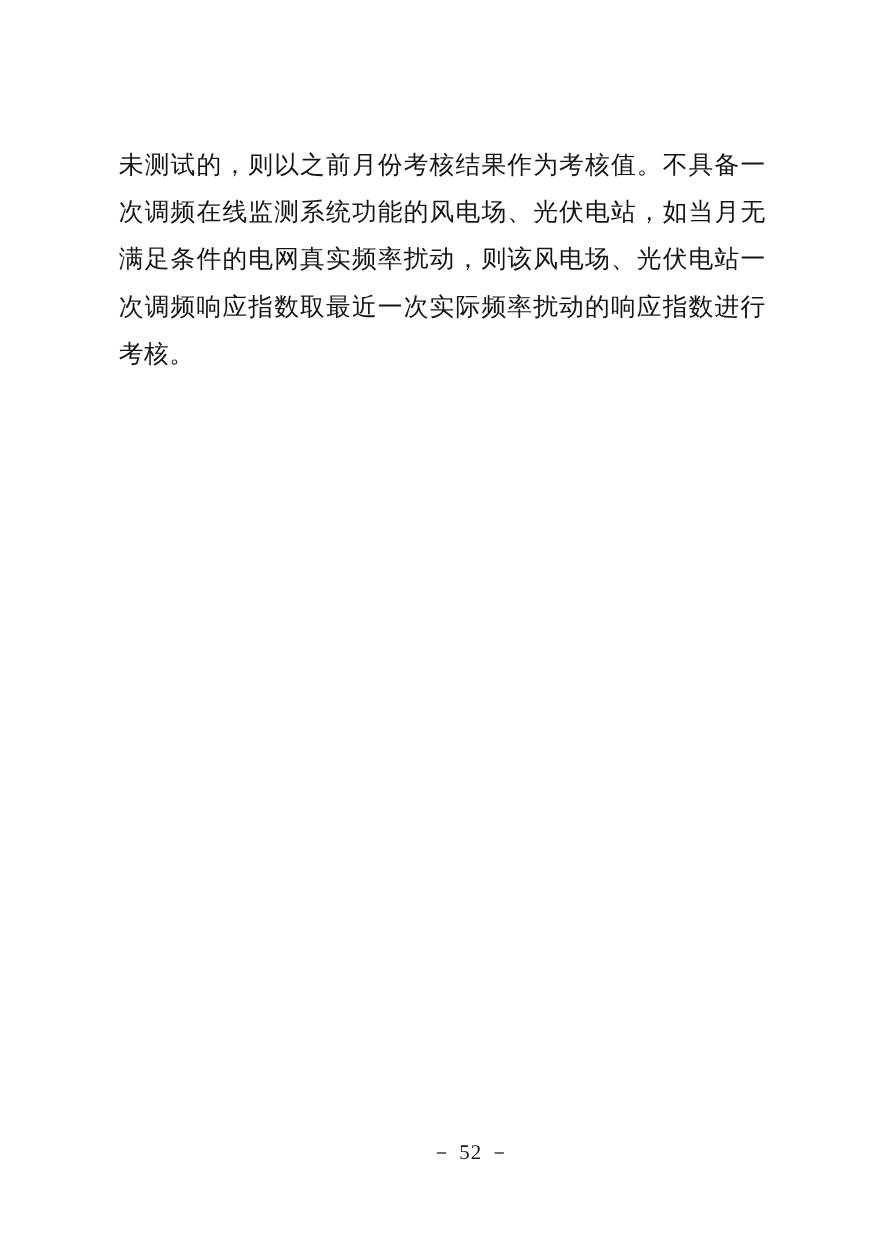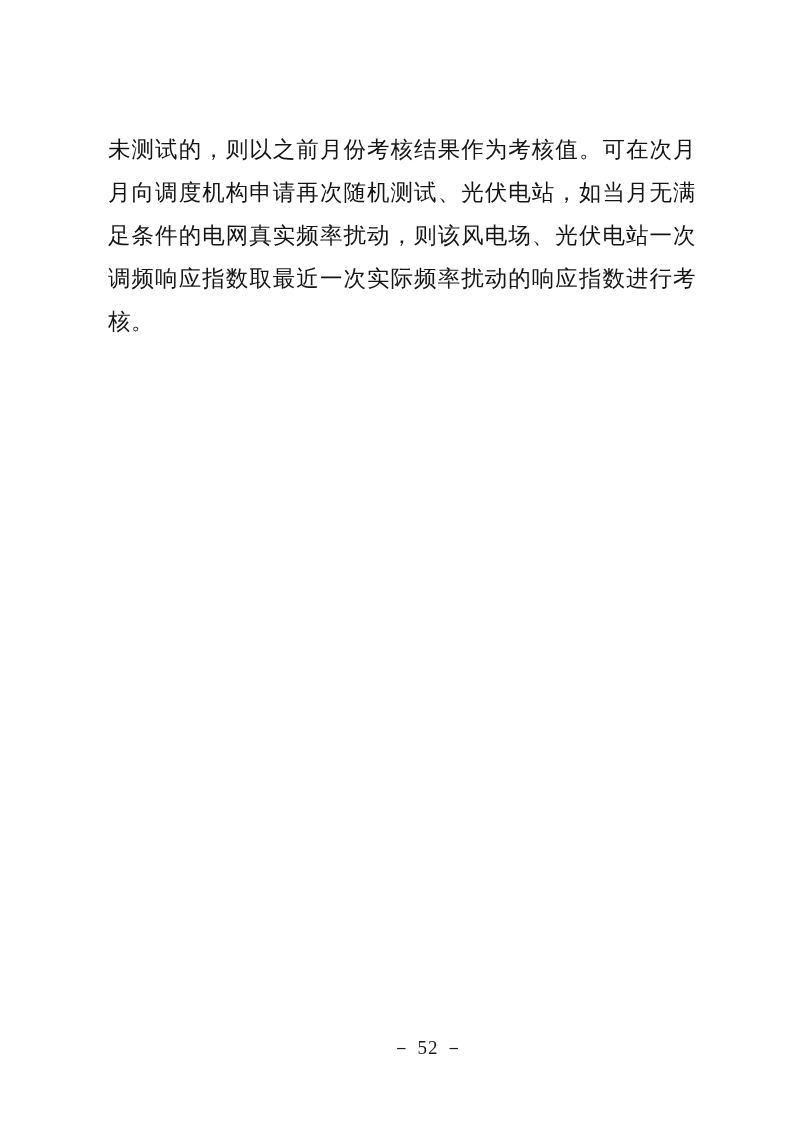--- a/index.html
+++ b/index.html
@@ -55,20 +55,20 @@
     position: relative;
     left: 18px;
   }
 </style>
 </head>
 <body>
 
 <div class="page">
 
   <div class="content">
-    <p class="para">未测试的，则以之前月份考核结果作为考核值。可在次月月向调度机构申请再次随机测试、光伏电站，如当月无满足条件的电网真实频率扰动，则该风电场、光伏电站一次调频响应指数取最近一次实际频率扰动的响应指数进行考核。</p>
+    <p class="para">未测试的，则以之前月份考核结果作为考核值。不具备一次调频在线监测系统功能的风电场、光伏电站，如当月无满足条件的电网真实频率扰动，则该风电场、光伏电站一次调频响应指数取最近一次实际频率扰动的响应指数进行考核。</p>
   </div>
 
   <div class="footer">
     <span class="page-number">－ 52 －</span>
   </div>
 
 </div>
 
 </body></html>

